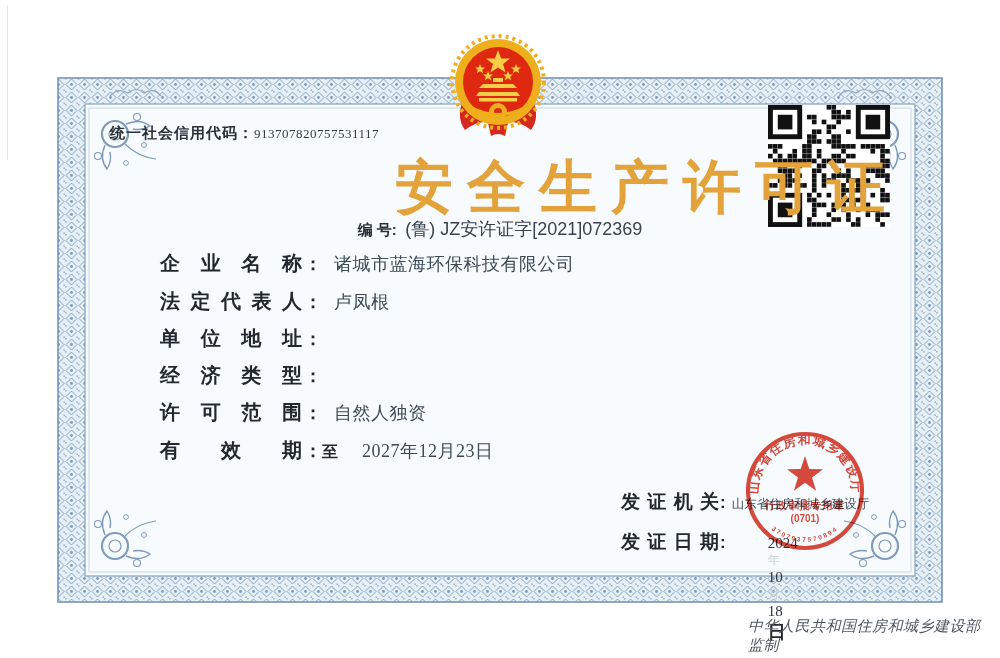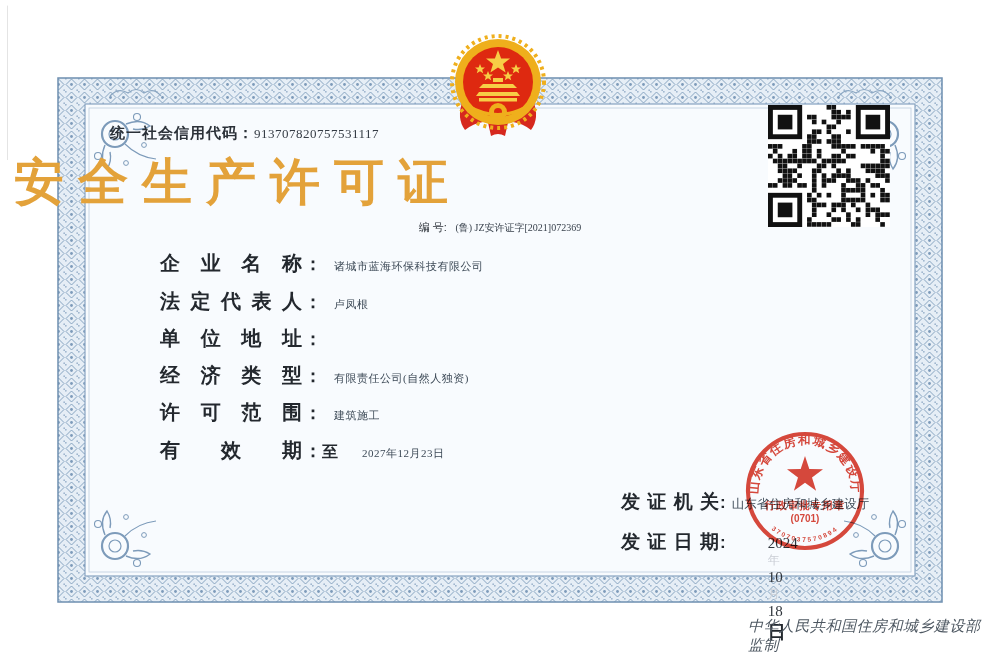--- a/index.html
+++ b/index.html
@@ -9,32 +9,32 @@
 
   .frame-svg{position:absolute;left:0;top:0;}
 
   .emblem{position:absolute;left:443px;top:34px;width:110px;height:106px;}
 
   .credit{position:absolute;left:110px;top:124px;display:flex;align-items:baseline;}
   .credit-label{font-size:15px;font-weight:bold;color:#2b3138;letter-spacing:1px;}
   .credit-value{font-family:"Liberation Serif",serif;font-size:13px;color:#343b44;
                 letter-spacing:.5px;margin-left:0;}
 
-  .title{position:absolute;top:149px;left:0;width:899px;text-align:left;
-         font-size:50px;font-weight:bold;color:#E3A23A;letter-spacing:14px;text-indent:14px;}
+  .title{position:absolute;top:149px;left:0;width:899px;text-align:right;
+         font-size:58px;font-weight:bold;color:#E3A23A;letter-spacing:14px;text-indent:14px;}
 
   .serial{position:absolute;top:217px;left:0;width:1000px;text-align:center;}
-  .serial-label{font-weight:normal;font-size:11px;color:#2b3138;}
-  .serial-value{font-family:Liberation Serif, serif;font-size:10px;color:#39424d;margin-left:4px;}
+  .serial-label{font-weight:bold;font-size:15px;color:#2b3138;}
+  .serial-value{font-family:Liberation Sans, sans-serif;font-size:18px;color:#39424d;margin-left:4px;}
 
   .field-row{position:absolute;left:160px;display:flex;align-items:baseline;}
   .f-label{width:142px;font-weight:bold;font-size:20px;color:#23282e;}
   .js-justify{display:flex;justify-content:space-between;}
   .f-colon{font-weight:bold;font-size:18px;color:#23282e;margin-left:2px;}
-  .f-value{font-family:"Liberation Serif",serif;font-size:11px;color:#3d4a57;
+  .f-value{font-family:"Liberation Serif",serif;font-size:18px;color:#3d4a57;
            margin-left:12px;letter-spacing:.5px;white-space:nowrap;}
   .valid-from{width:162px;}
   .valid-to-label{font-weight:bold;font-size:16px;color:#23282e;
                   font-family:"Liberation Sans",sans-serif;margin-left:0;}
   .valid-until{margin-left:24px;}
 
   .issue-row{position:absolute;left:621px;display:flex;align-items:baseline;}
   .i-label{width:98px;font-weight:bold;font-size:19px;color:#23282e;}
   .i-colon{font-weight:bold;font-size:17px;color:#23282e;margin-left:1px;}
   .i-value{font-family:"Liberation Serif",serif;font-size:12.5px;color:#3d4a57;
@@ -385,31 +385,30 @@
       <span class="f-colon">：</span>
   </div>
   <div class="field-row" style="top:362px">
     <span class="f-label js-justify">
         <span>经</span>
         <span>济</span>
         <span>类</span>
         <span>型</span>
       </span>
       <span class="f-colon">：</span>
-    <span class="f-value">有限责任公司(自然人独资)</span>
   </div>
   <div class="field-row" style="top:399px">
     <span class="f-label js-justify">
         <span>许</span>
         <span>可</span>
         <span>范</span>
         <span>围</span>
       </span>
       <span class="f-colon">：</span>
-    <span class="f-value">建筑施工</span>
+    <span class="f-value">自然人独资</span>
   </div>
   <div class="field-row" style="top:437px">
     <span class="f-label js-justify">
         <span>有</span>
         <span>效</span>
         <span>期</span>
       </span>
       <span class="f-colon">：</span>
     <span class="valid-to-label">至</span>
     <span class="f-value valid-until">2027年12月23日</span>

